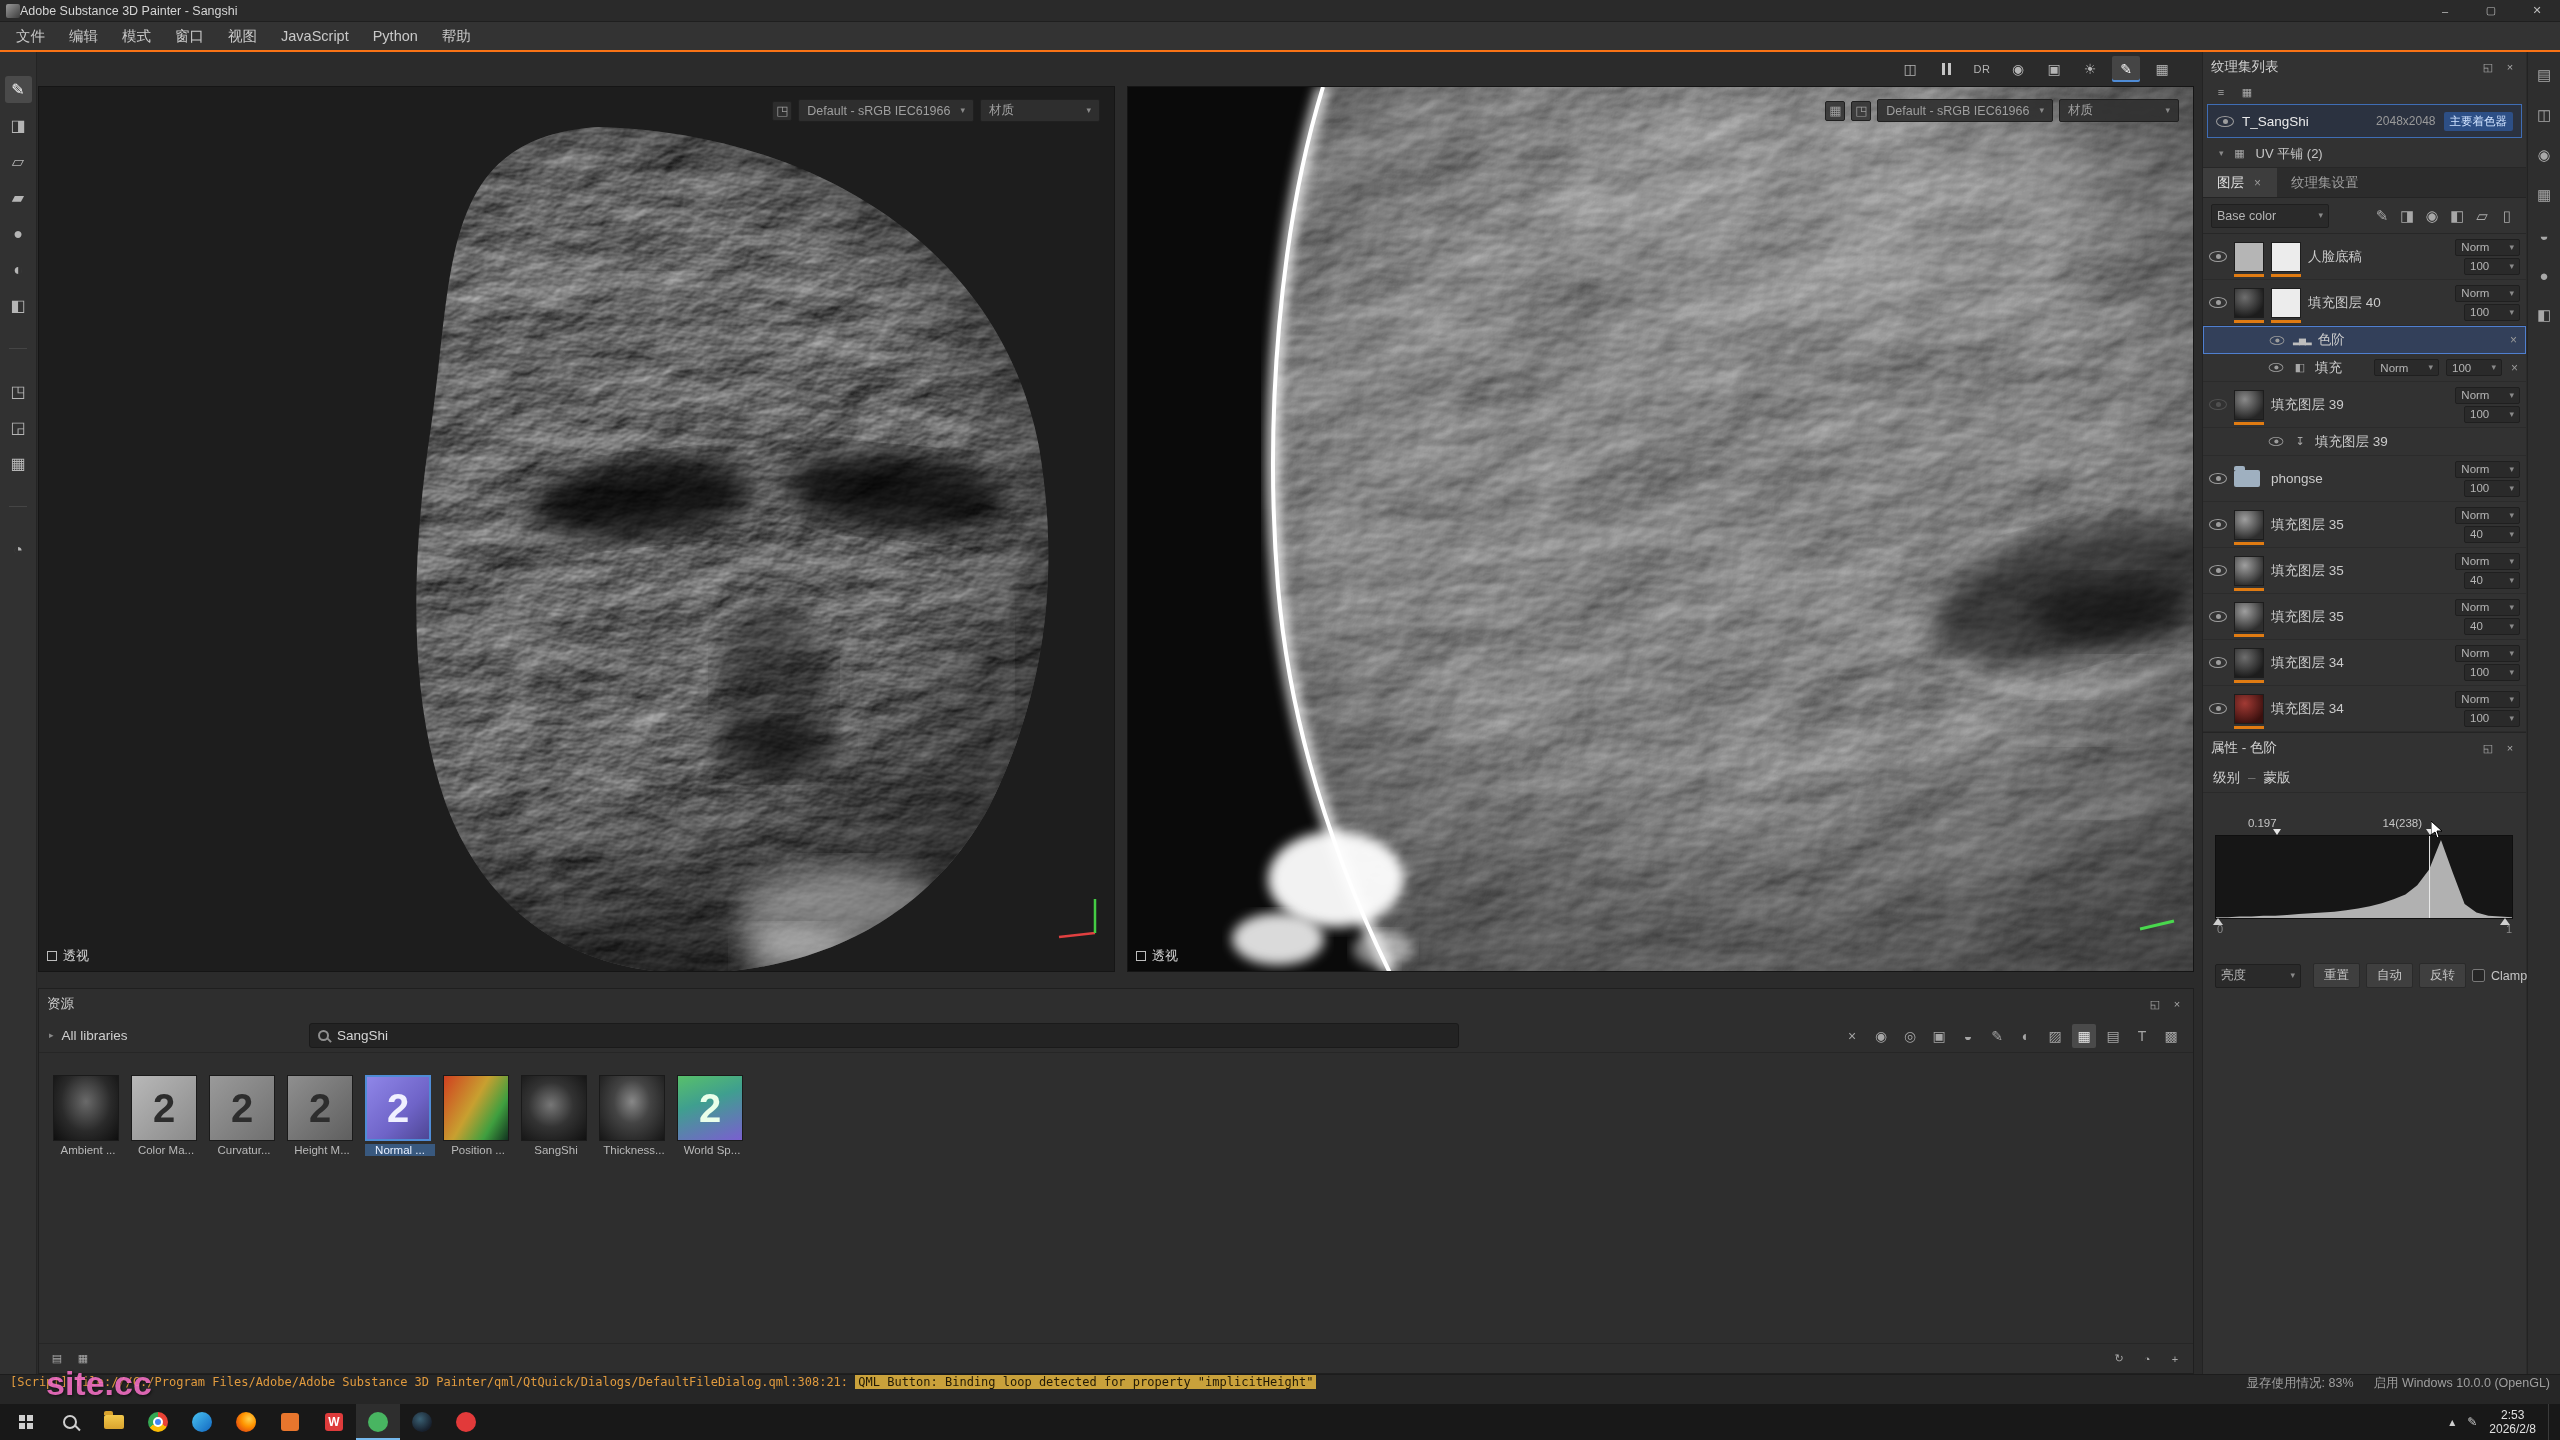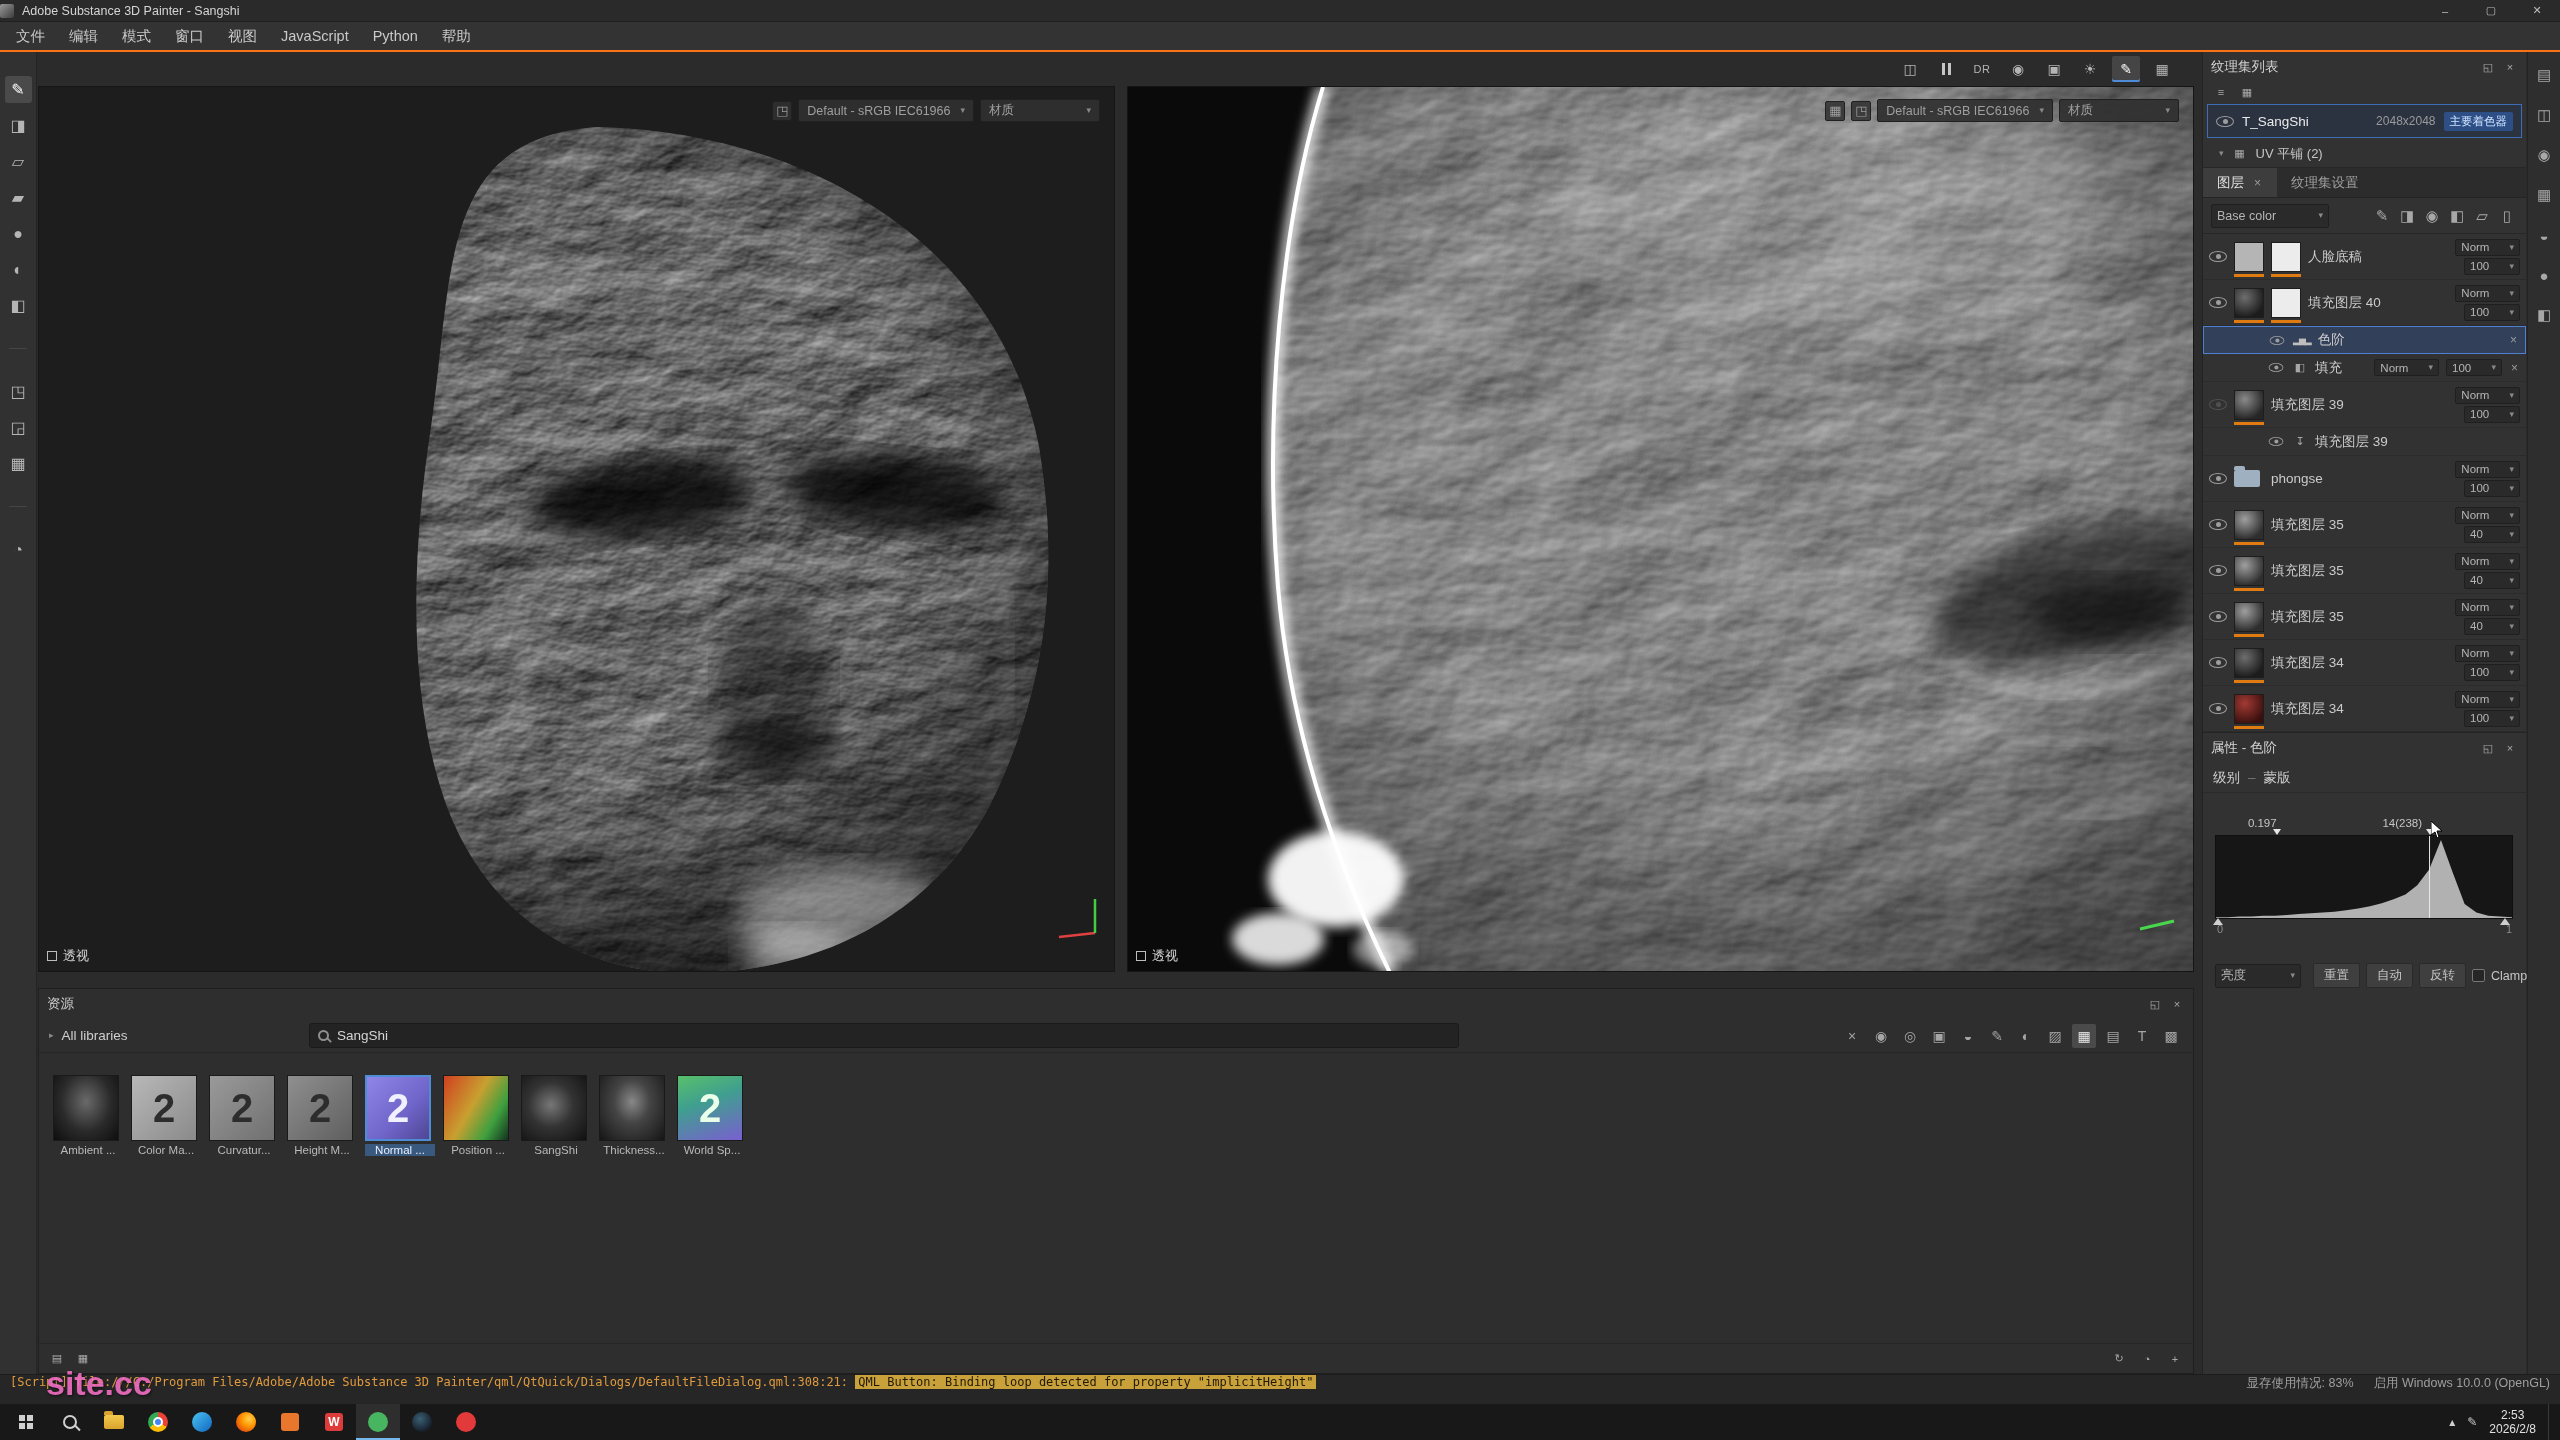--- a/index.html
+++ b/index.html
@@ -6,21 +6,21 @@
 html,body{background:#000}
 #app{position:relative;width:2560px;height:1440px;background:#2b2b2b;overflow:hidden;
      font-family:"Liberation Sans",sans-serif;color:#c9c9c9;font-size:14px}
 .sp{flex:1}
 .caret{font-size:9px;color:#8a8a8a;line-height:1}
 .ico{display:inline-flex;align-items:center;justify-content:center;color:#a8a8a8;font-size:15px;width:22px;height:22px;flex:0 0 auto}
 .ico.sm{width:16px;height:16px;font-size:11px}
 
 
 .titlebar{position:absolute;left:0;top:0;width:2560px;height:22px;background:#2a2a2a;border-bottom:1px solid #1f1f1f;
-  display:flex;align-items:center;gap:8px;font-size:12.5px;color:#d5d5d5}
+  display:flex;align-items:center;padding-left:6px;font-size:12.5px;color:#d5d5d5}
 .appicon{width:14px;height:14px;background:linear-gradient(135deg,#9a9a9a,#3c3c3c);border-radius:2px;flex:0 0 auto}
 .winctl{margin-left:auto;display:flex;height:100%}
 .winbtn{width:46px;height:100%;display:flex;align-items:center;justify-content:center;color:#bdbdbd;font-size:11px}
 .menubar{position:absolute;left:0;top:22px;width:2560px;height:30px;background:#333;border-bottom:2px solid #f97316;
   display:flex;align-items:center;padding-left:4px}
 .menu-item{padding:0 12px;height:100%;display:flex;align-items:center;font-size:14.5px;color:#c9c9c9}
 
 
 .toolstrip{position:absolute;left:0;top:52px;width:37px;height:1322px;background:#313131;border-right:1px solid #242424;
   display:flex;flex-direction:column;align-items:center;padding-top:24px;gap:9px}

